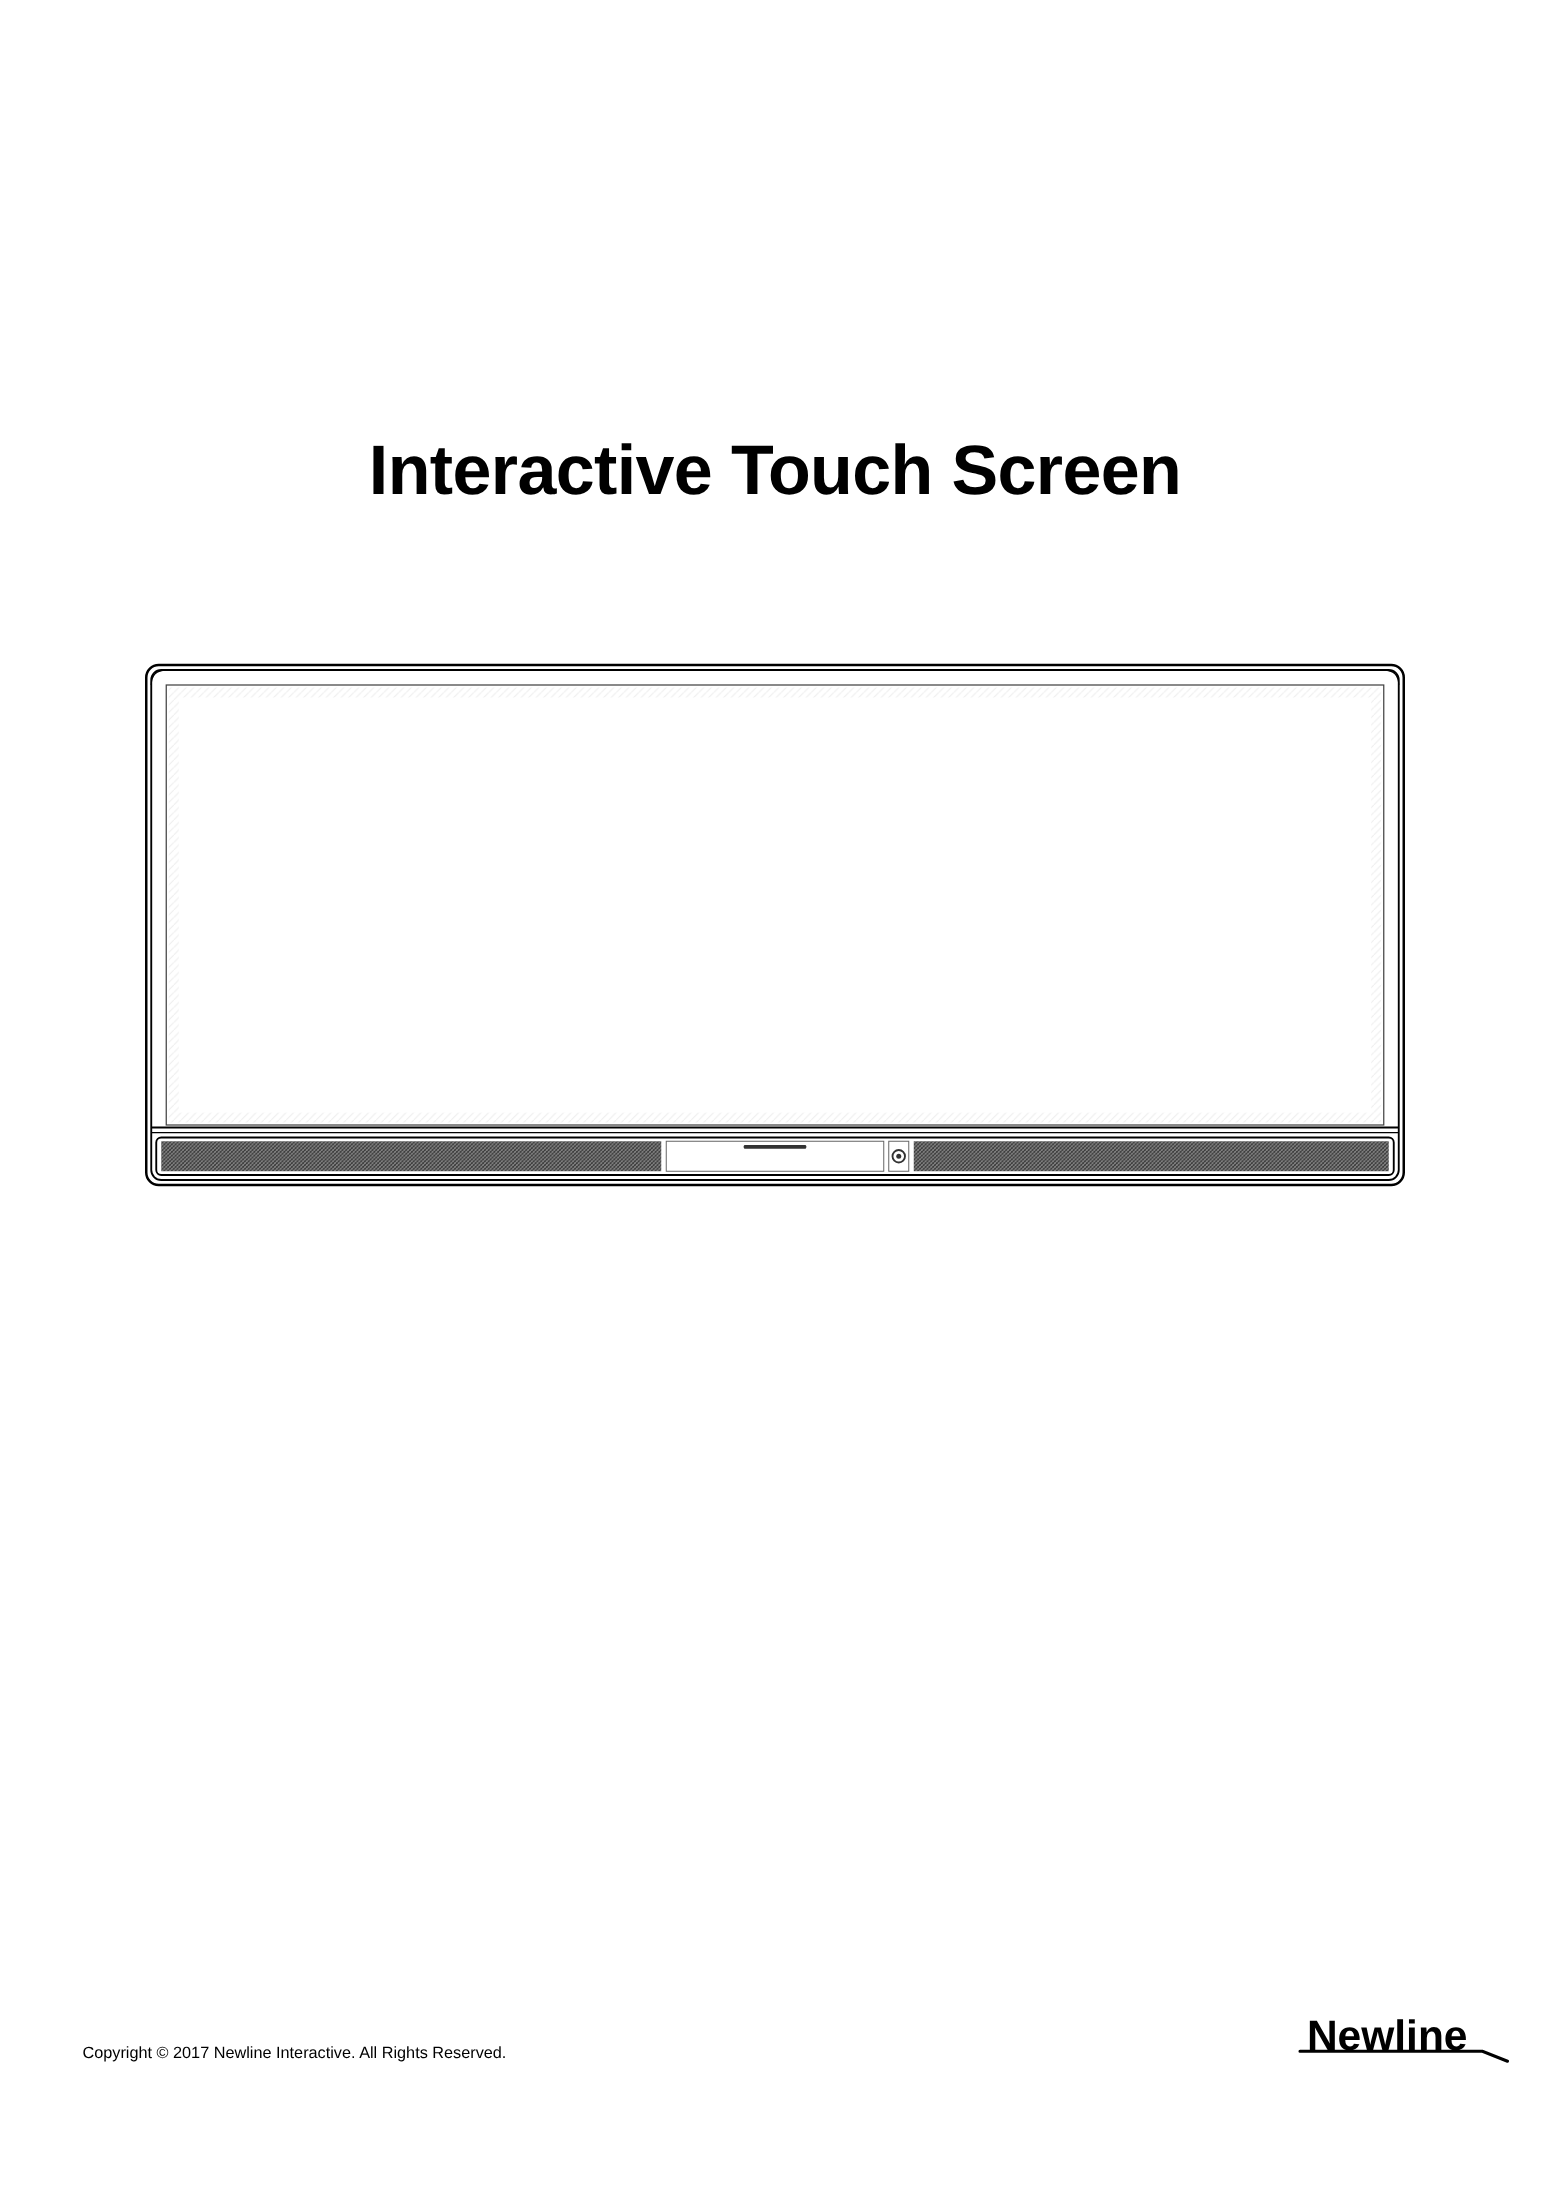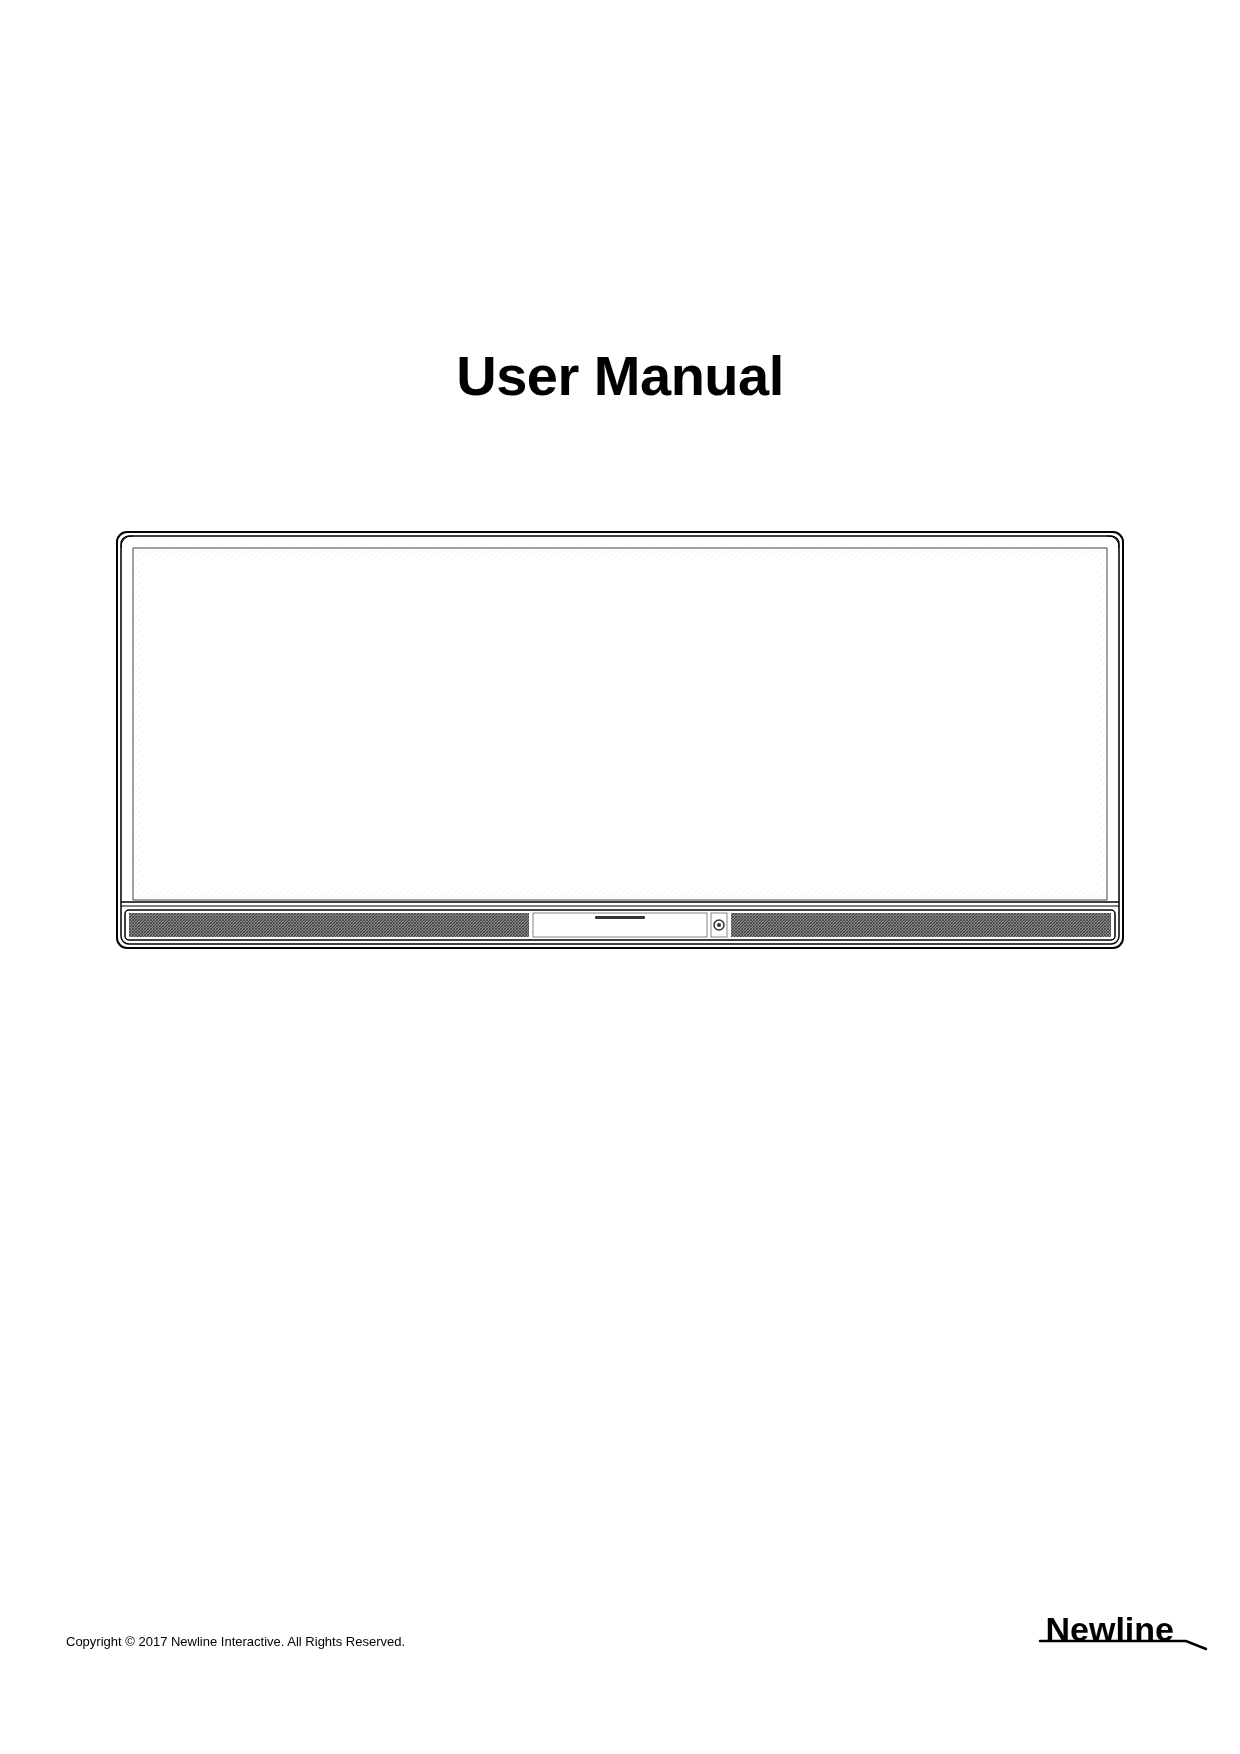--- a/index.html
+++ b/index.html
@@ -61,21 +61,21 @@
       bottom: -2px;
       left: -8px;
       width: 170px;
       height: 14px;
     }
   </style>
 </head>
 <body>
 
 <div class="title-block">
-  <div class="title-line">User Manual</div>
+  <div class="title-line">Interactive Touch Screen</div>
 </div>
 
 <div class="device-illustration">
   <svg width="1010" height="420" viewBox="0 0 1010 420" xmlns="http://www.w3.org/2000/svg">
 
     <rect x="2" y="2" width="1006" height="416" rx="10" ry="10" fill="none" stroke="#000" stroke-width="2"></rect>
     <rect x="6" y="6" width="998" height="408" rx="8" ry="8" fill="none" stroke="#000" stroke-width="1.5"></rect>
 
     <rect x="18" y="18" width="974" height="352" fill="none" stroke="#444" stroke-width="1"></rect>
 

